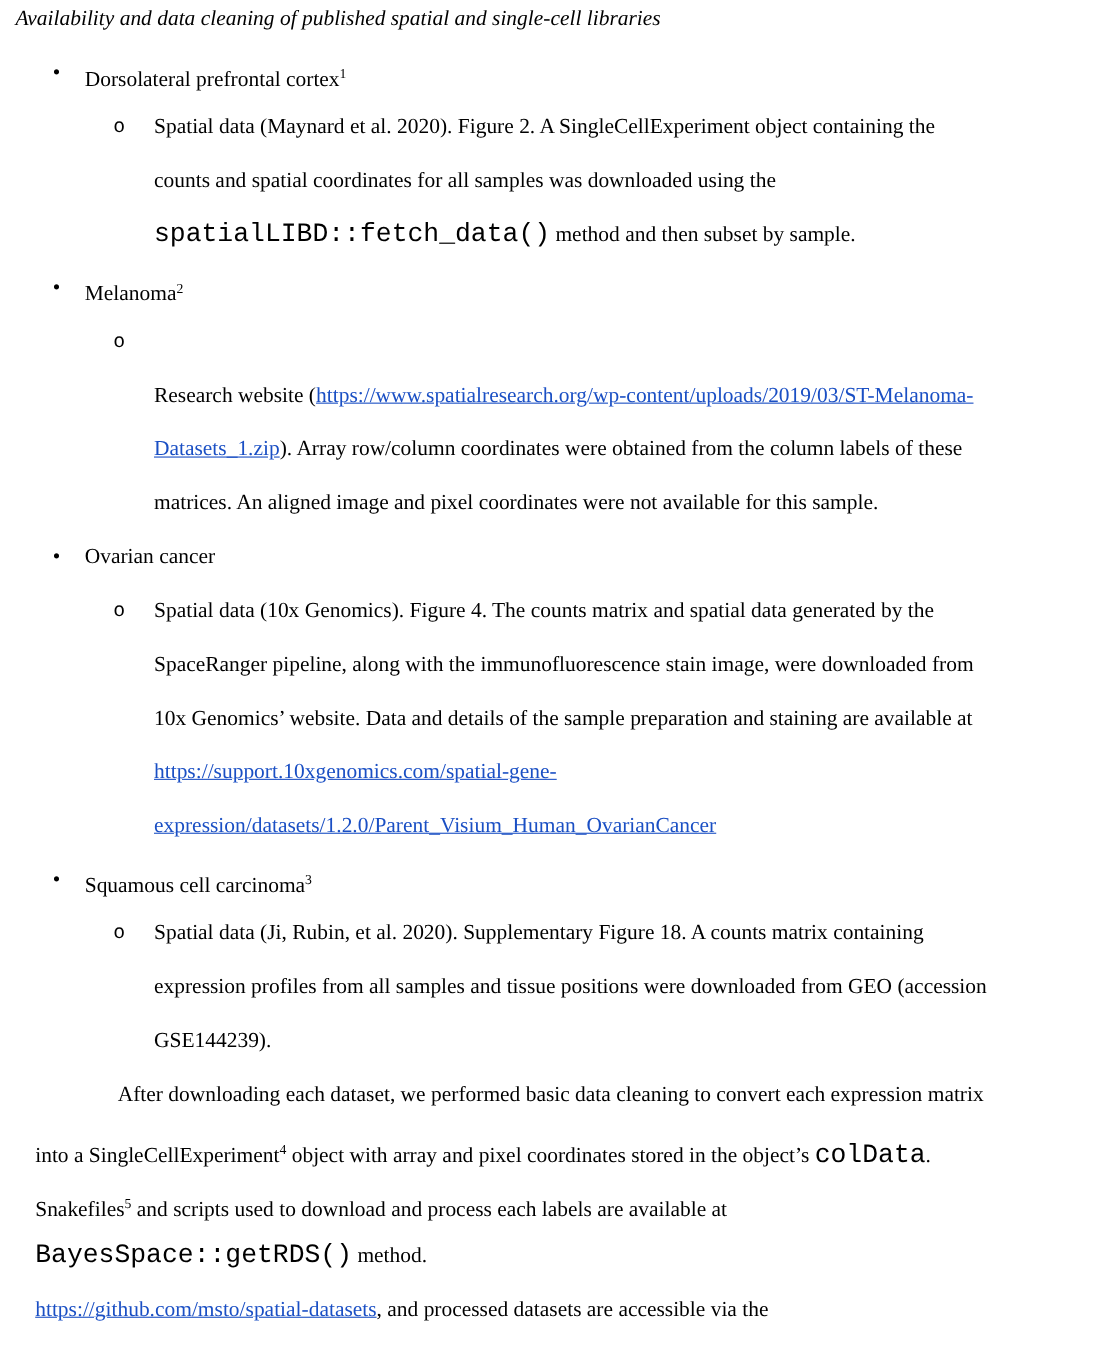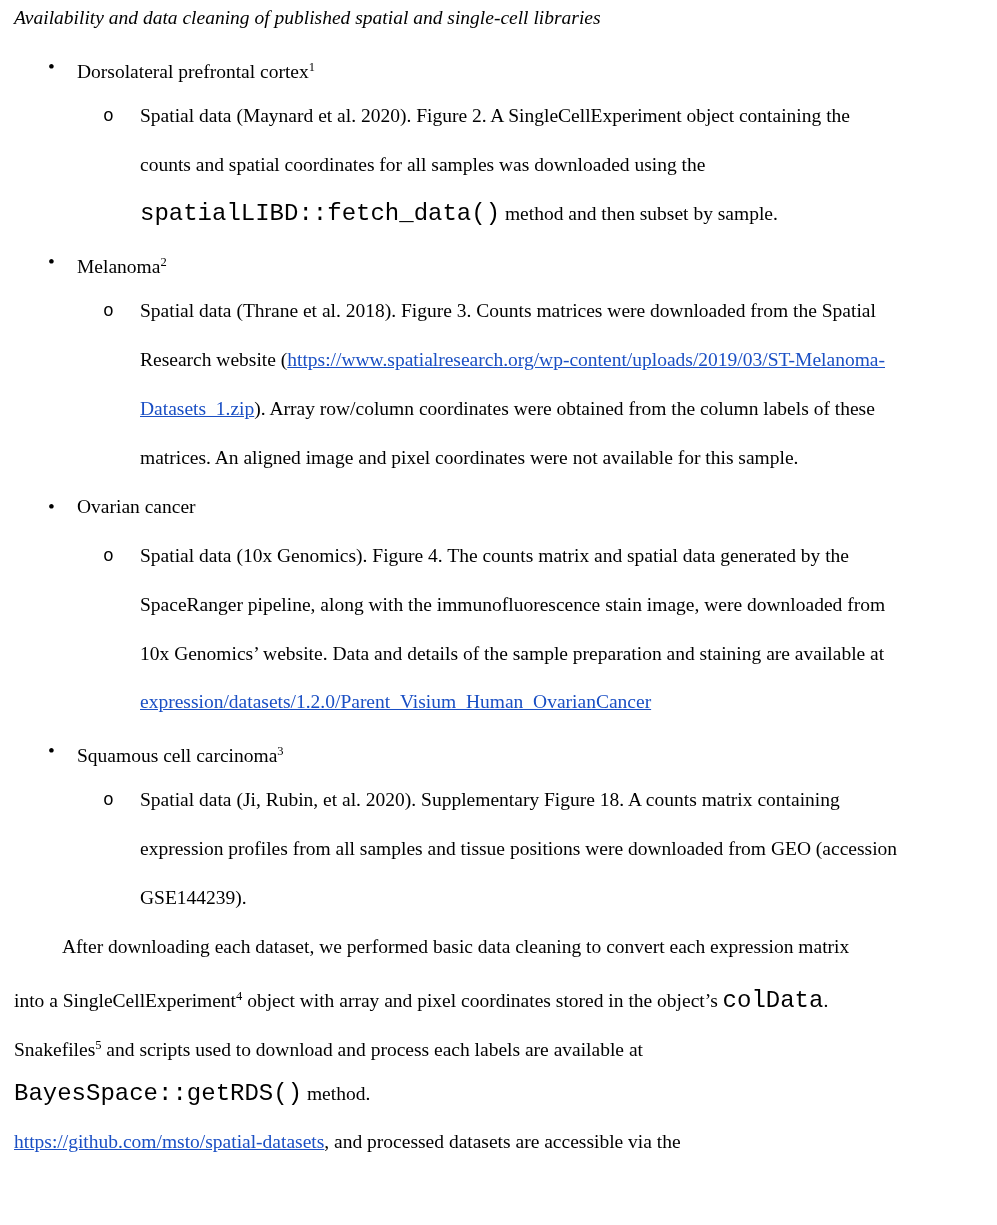--- a/index.html
+++ b/index.html
@@ -24,22 +24,22 @@
   .line {
     position: relative;
     height: 48.9px;
     line-height: 48.9px;
     white-space: pre;
     padding-left: 14px;
   }
   .line.heading { font-style: italic; }
   .line.l1 { padding-left: 77px; }
   .line.l2 { padding-left: 140px; }
-  .line.para { padding-left: 14px; }
-  .line.indent { padding-left: 62px; }
+  .line.para { padding-left: 32px; }
+  .line.indent { padding-left: 107px; }
   .marker1 {
     position: absolute;
     left: 48px;
     top: 0;
   }
   .marker2 {
     position: absolute;
     left: 103px;
     top: 0;
     font-family: "Liberation Mono", monospace;
@@ -61,28 +61,29 @@
 </head>
 <body>
 
 <div class="doc">
     <div class="line heading"><span>Availability and data cleaning of published spatial and single-cell libraries</span></div>
     <div class="line l1"><span class="marker1">•</span><span>Dorsolateral prefrontal cortex</span><span class="sup">1</span></div>
     <div class="line l2"><span class="marker2">o</span><span>Spatial data (Maynard et al. 2020). Figure 2. A SingleCellExperiment object containing the</span></div>
     <div class="line l2"><span>counts and spatial coordinates for all samples was downloaded using the</span></div>
     <div class="line l2"><span class="mono">spatialLIBD::fetch_data()</span><span> method and then subset by sample.</span></div>
     <div class="line l1"><span class="marker1">•</span><span>Melanoma</span><span class="sup">2</span></div>
-    <div class="line l2"><span class="marker2">o</span><span>Spatial data (Thrane et al. 2018). Figure 3. Counts matrices were downloaded from the Spatial</span></div>
+    <div class="line l2"><span class="marker2">o</span></div>
     <div class="line l2"><span>Research website (</span><a class="link" href="#">https://www.spatialresearch.org/wp-content/uploads/2019/03/ST-Melanoma-</a></div>
     <div class="line l2"><a class="link" href="#">Datasets_1.zip</a><span>). Array row/column coordinates were obtained from the column labels of these</span></div>
     <div class="line l2"><span>matrices. An aligned image and pixel coordinates were not available for this sample.</span></div>
     <div class="line l1"><span class="marker1">•</span><span>Ovarian cancer</span></div>
     <div class="line l2"><span class="marker2">o</span><span>Spatial data (10x Genomics). Figure 4. The counts matrix and spatial data generated by the</span></div>
     <div class="line l2"><span>SpaceRanger pipeline, along with the immunofluorescence stain image, were downloaded from</span></div>
     <div class="line l2"><span>10x Genomics’ website. Data and details of the sample preparation and staining are available at</span></div>
+    <div class="line l2"><a class="link" href="#">https://support.10xgenomics.com/spatial-gene-</a></div>
     <div class="line l2"><a class="link" href="#">expression/datasets/1.2.0/Parent_Visium_Human_OvarianCancer</a></div>
     <div class="line l1"><span class="marker1">•</span><span>Squamous cell carcinoma</span><span class="sup">3</span></div>
     <div class="line l2"><span class="marker2">o</span><span>Spatial data (Ji, Rubin, et al. 2020). Supplementary Figure 18. A counts matrix containing</span></div>
     <div class="line l2"><span>expression profiles from all samples and tissue positions were downloaded from GEO (accession</span></div>
     <div class="line l2"><span>GSE144239).</span></div>
     <div class="line para indent"><span>After downloading each dataset, we performed basic data cleaning to convert each expression matrix</span></div>
     <div class="line para"><span>into a SingleCellExperiment</span><span class="sup">4</span><span> object with array and pixel coordinates stored in the object’s </span><span class="mono">colData</span><span>.</span></div>
     <div class="line para"><span>Snakefiles</span><span class="sup">5</span><span> and scripts used to download and process each labels are available at</span></div>
     <div class="line para"><span class="mono">BayesSpace::getRDS()</span><span> method.</span></div>
     <div class="line para"><a class="link" href="#">https://github.com/msto/spatial-datasets</a><span>, and processed datasets are accessible via the</span></div>

